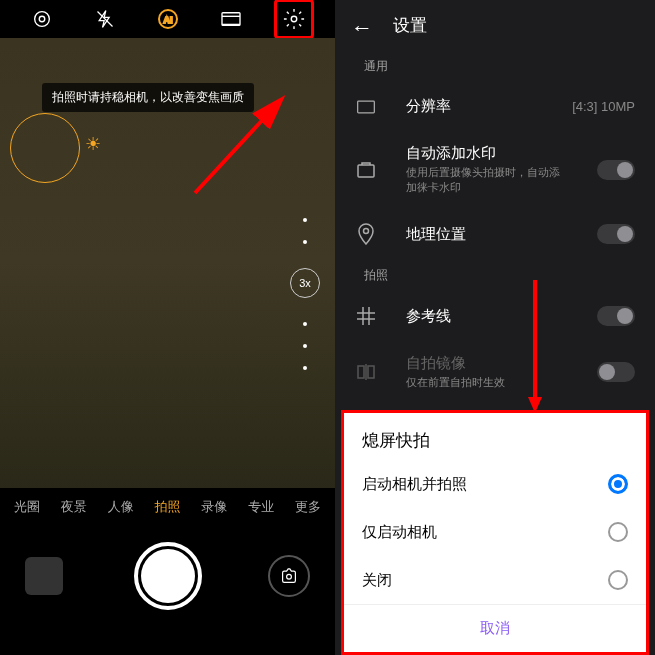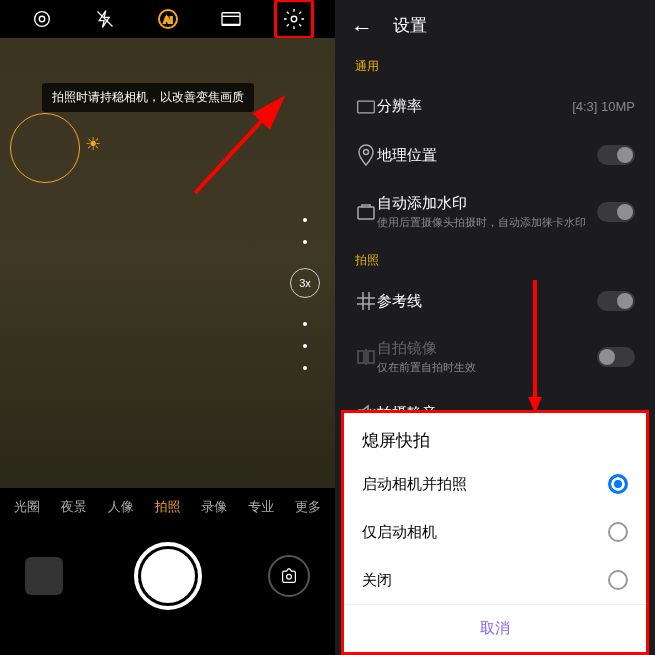--- a/index.html
+++ b/index.html
@@ -160,28 +160,28 @@
     }
     .settings-header {
       display: flex;
       align-items: center;
       padding: 12px 16px;
       gap: 20px;
     }
     .back-arrow { font-size: 22px; color: #fff; }
     .section-label {
       font-size: 12px;
-      color: #eab308;
-      padding: 8px 20px;
+      color: #a3a3a3;
+      padding: 8px 29px;
     }
     .setting-row {
       display: flex;
       align-items: center;
       padding: 14px 20px;
-      gap: 0;
+      gap: 29px;
     }
     .setting-icon {
       width: 22px;
       display: flex;
       align-items: center;
       justify-content: center;
       color: #aaa;
     }
     .setting-text { flex: 1; }
     .setting-title { font-size: 15px; color: #fff; }
@@ -351,42 +351,42 @@
         </svg>
     </span>
     <div class="setting-text">
         <div class="setting-title">分辨率</div>
       </div>
     <span class="setting-value">[4:3] 10MP</span>
   </div>
 
   <div class="setting-row">
     <span class="setting-icon">
+      <svg width="20" height="20" viewBox="0 0 20 20" fill="none" stroke="#aaa" stroke-width="1.5">
+          <rect x="2" y="5" width="16" height="12" rx="1"></rect>
+          <path d="M6 5V3h8v2"></path>
+        </svg>
+    </span>
+    <div class="setting-text">
+      <div class="setting-title">自动添加水印</div>
+      <div class="setting-sub">使用后置摄像头拍摄时，自动添加徕卡水印</div>
+    </div>
+    <div class="toggle"></div>
+  </div>
+
+  <div class="setting-row">
+    <span class="setting-icon">
       <svg width="18" height="22" viewBox="0 0 18 22" fill="none" stroke="#aaa" stroke-width="1.5">
           <path d="M9 1a7 7 0 017 7c0 5-7 13-7 13S2 13 2 8a7 7 0 017-7z"></path>
           <circle cx="9" cy="8" r="2.5"></circle>
         </svg>
     </span>
     <div class="setting-text">
         <div class="setting-title">地理位置</div>
       </div>
-    <div class="toggle"></div>
-  </div>
-
-  <div class="setting-row">
-    <span class="setting-icon">
-      <svg width="20" height="20" viewBox="0 0 20 20" fill="none" stroke="#aaa" stroke-width="1.5">
-          <rect x="2" y="5" width="16" height="12" rx="1"></rect>
-          <path d="M6 5V3h8v2"></path>
-        </svg>
-    </span>
-    <div class="setting-text">
-      <div class="setting-title">自动添加水印</div>
-      <div class="setting-sub">使用后置摄像头拍摄时，自动添加徕卡水印</div>
-    </div>
     <div class="toggle"></div>
   </div>
 
   <div class="section-label">拍照</div>
 
   <div class="setting-row">
     <span class="setting-icon">
       <svg width="20" height="20" viewBox="0 0 20 20" fill="none" stroke="#aaa" stroke-width="1.5">
           <line x1="7" y1="1" x2="7" y2="19"></line>
           <line x1="13" y1="1" x2="13" y2="19"></line>

